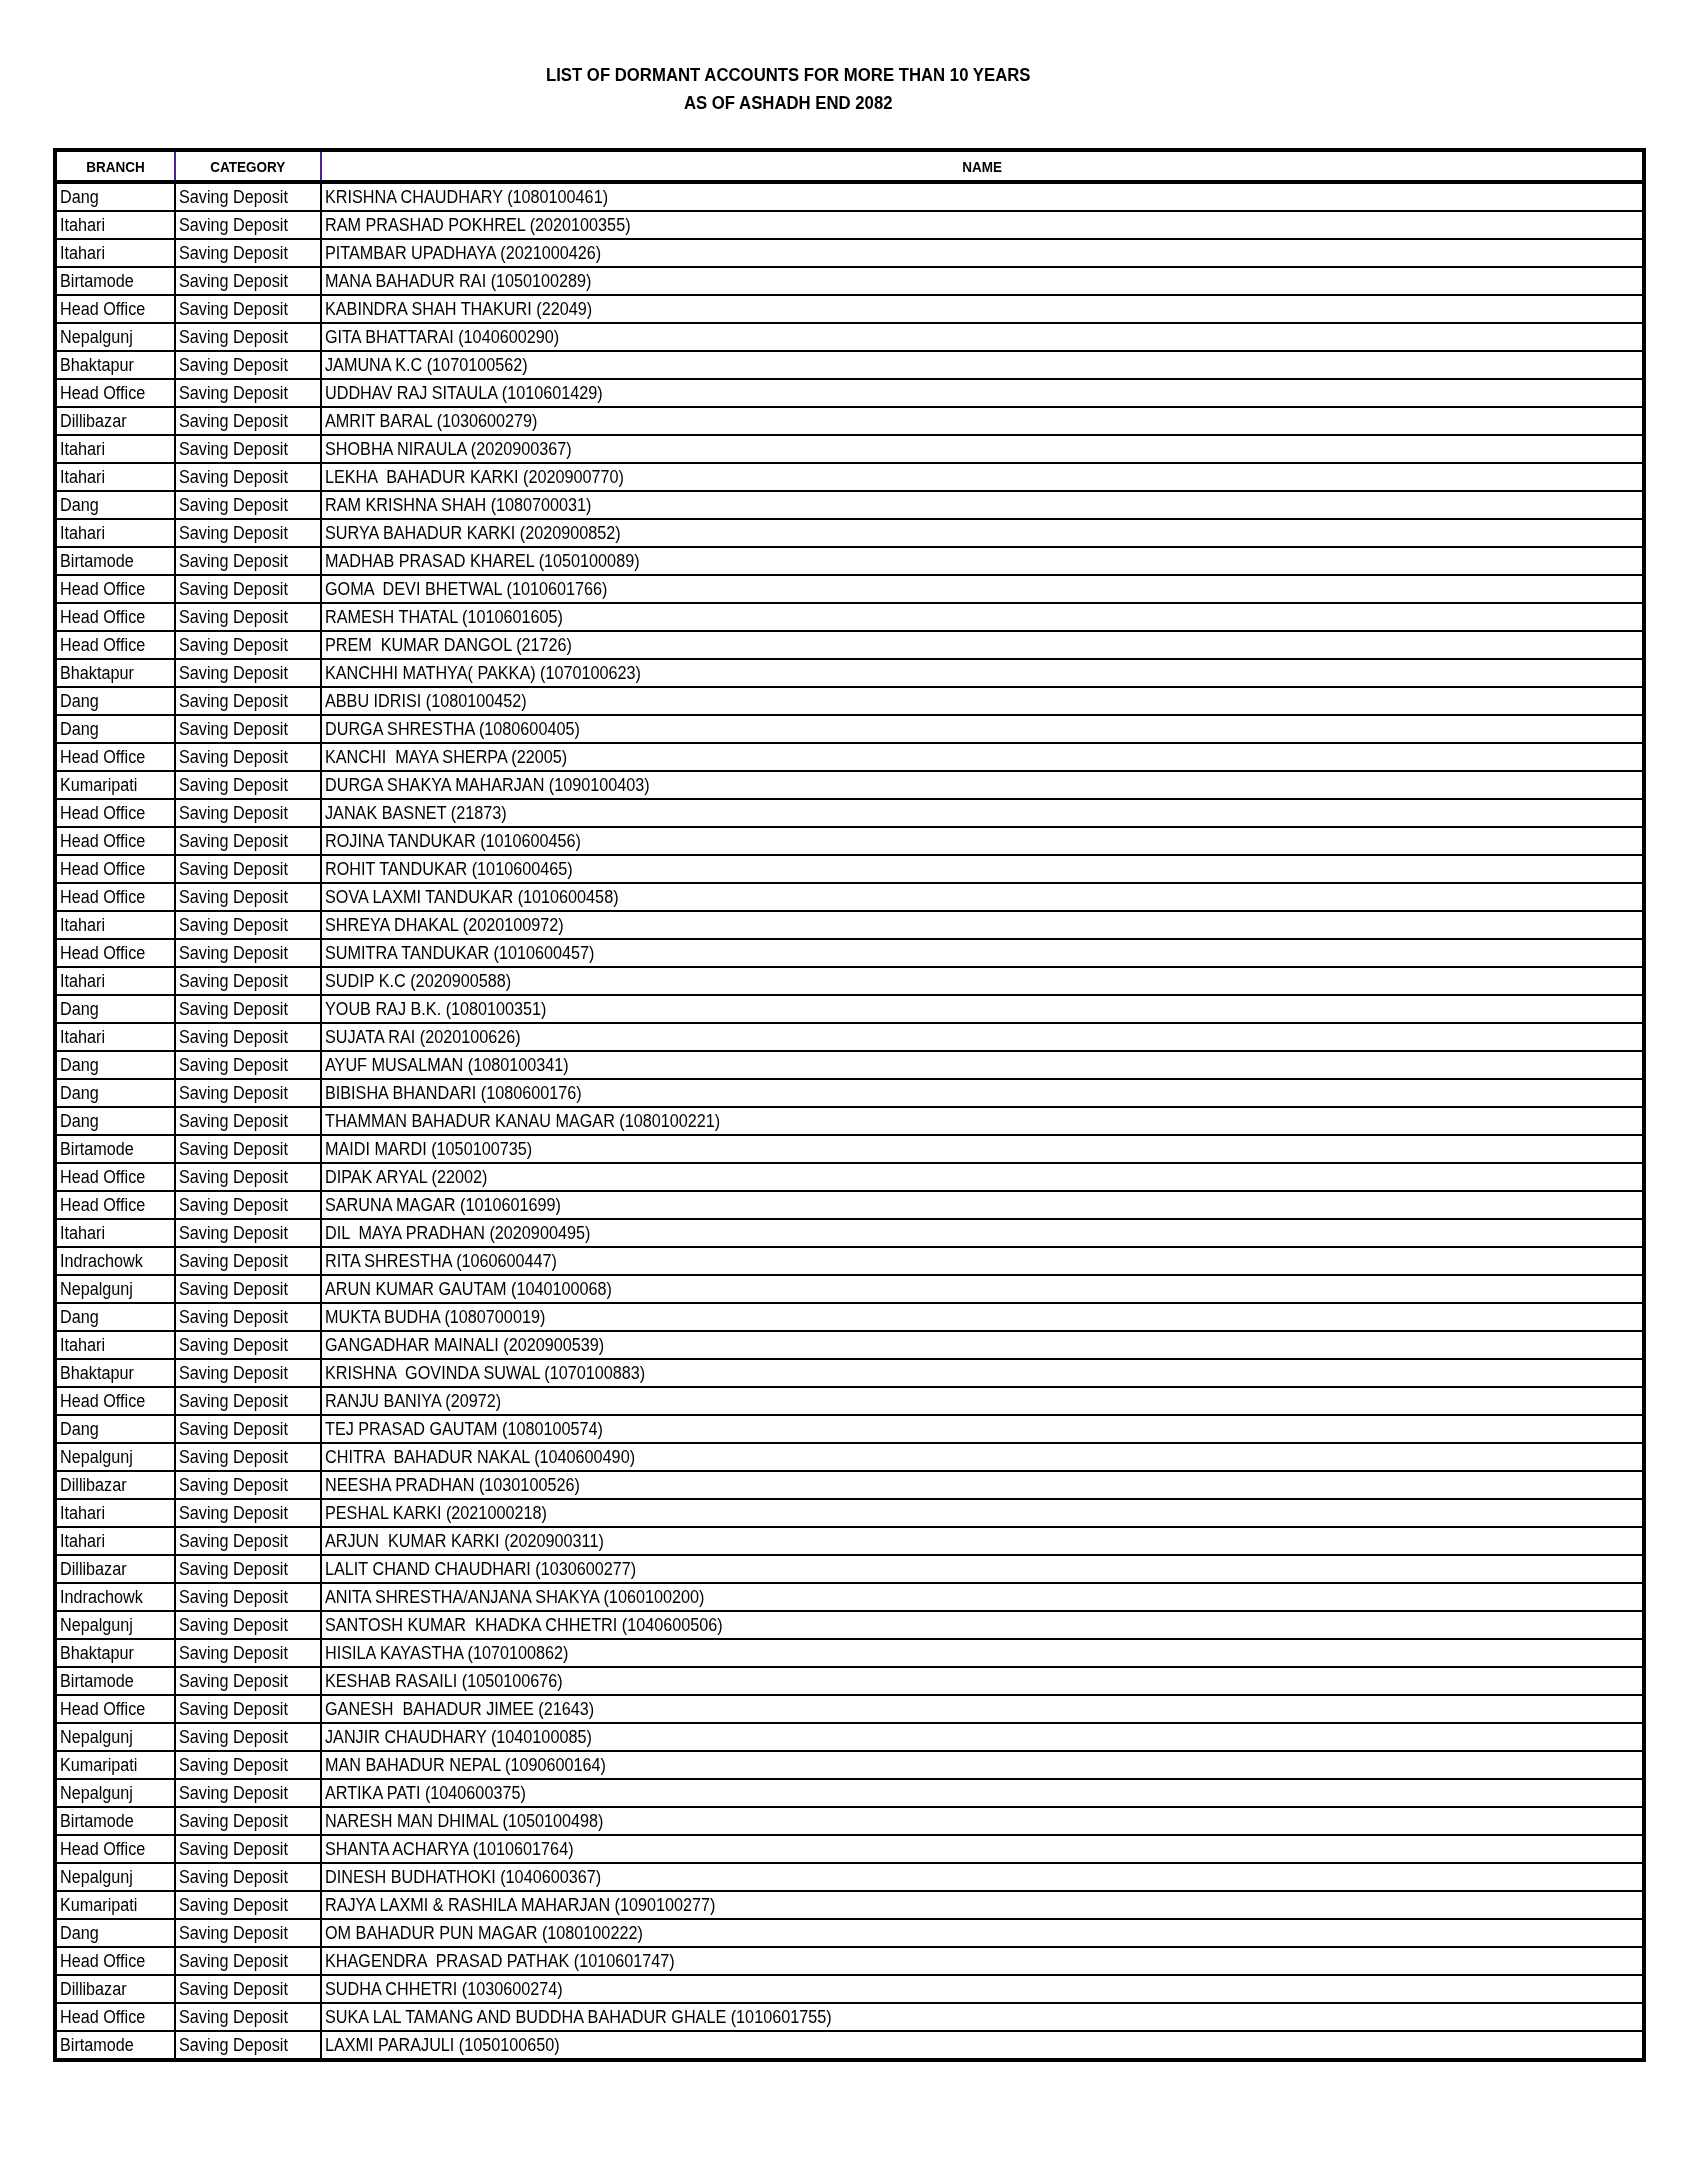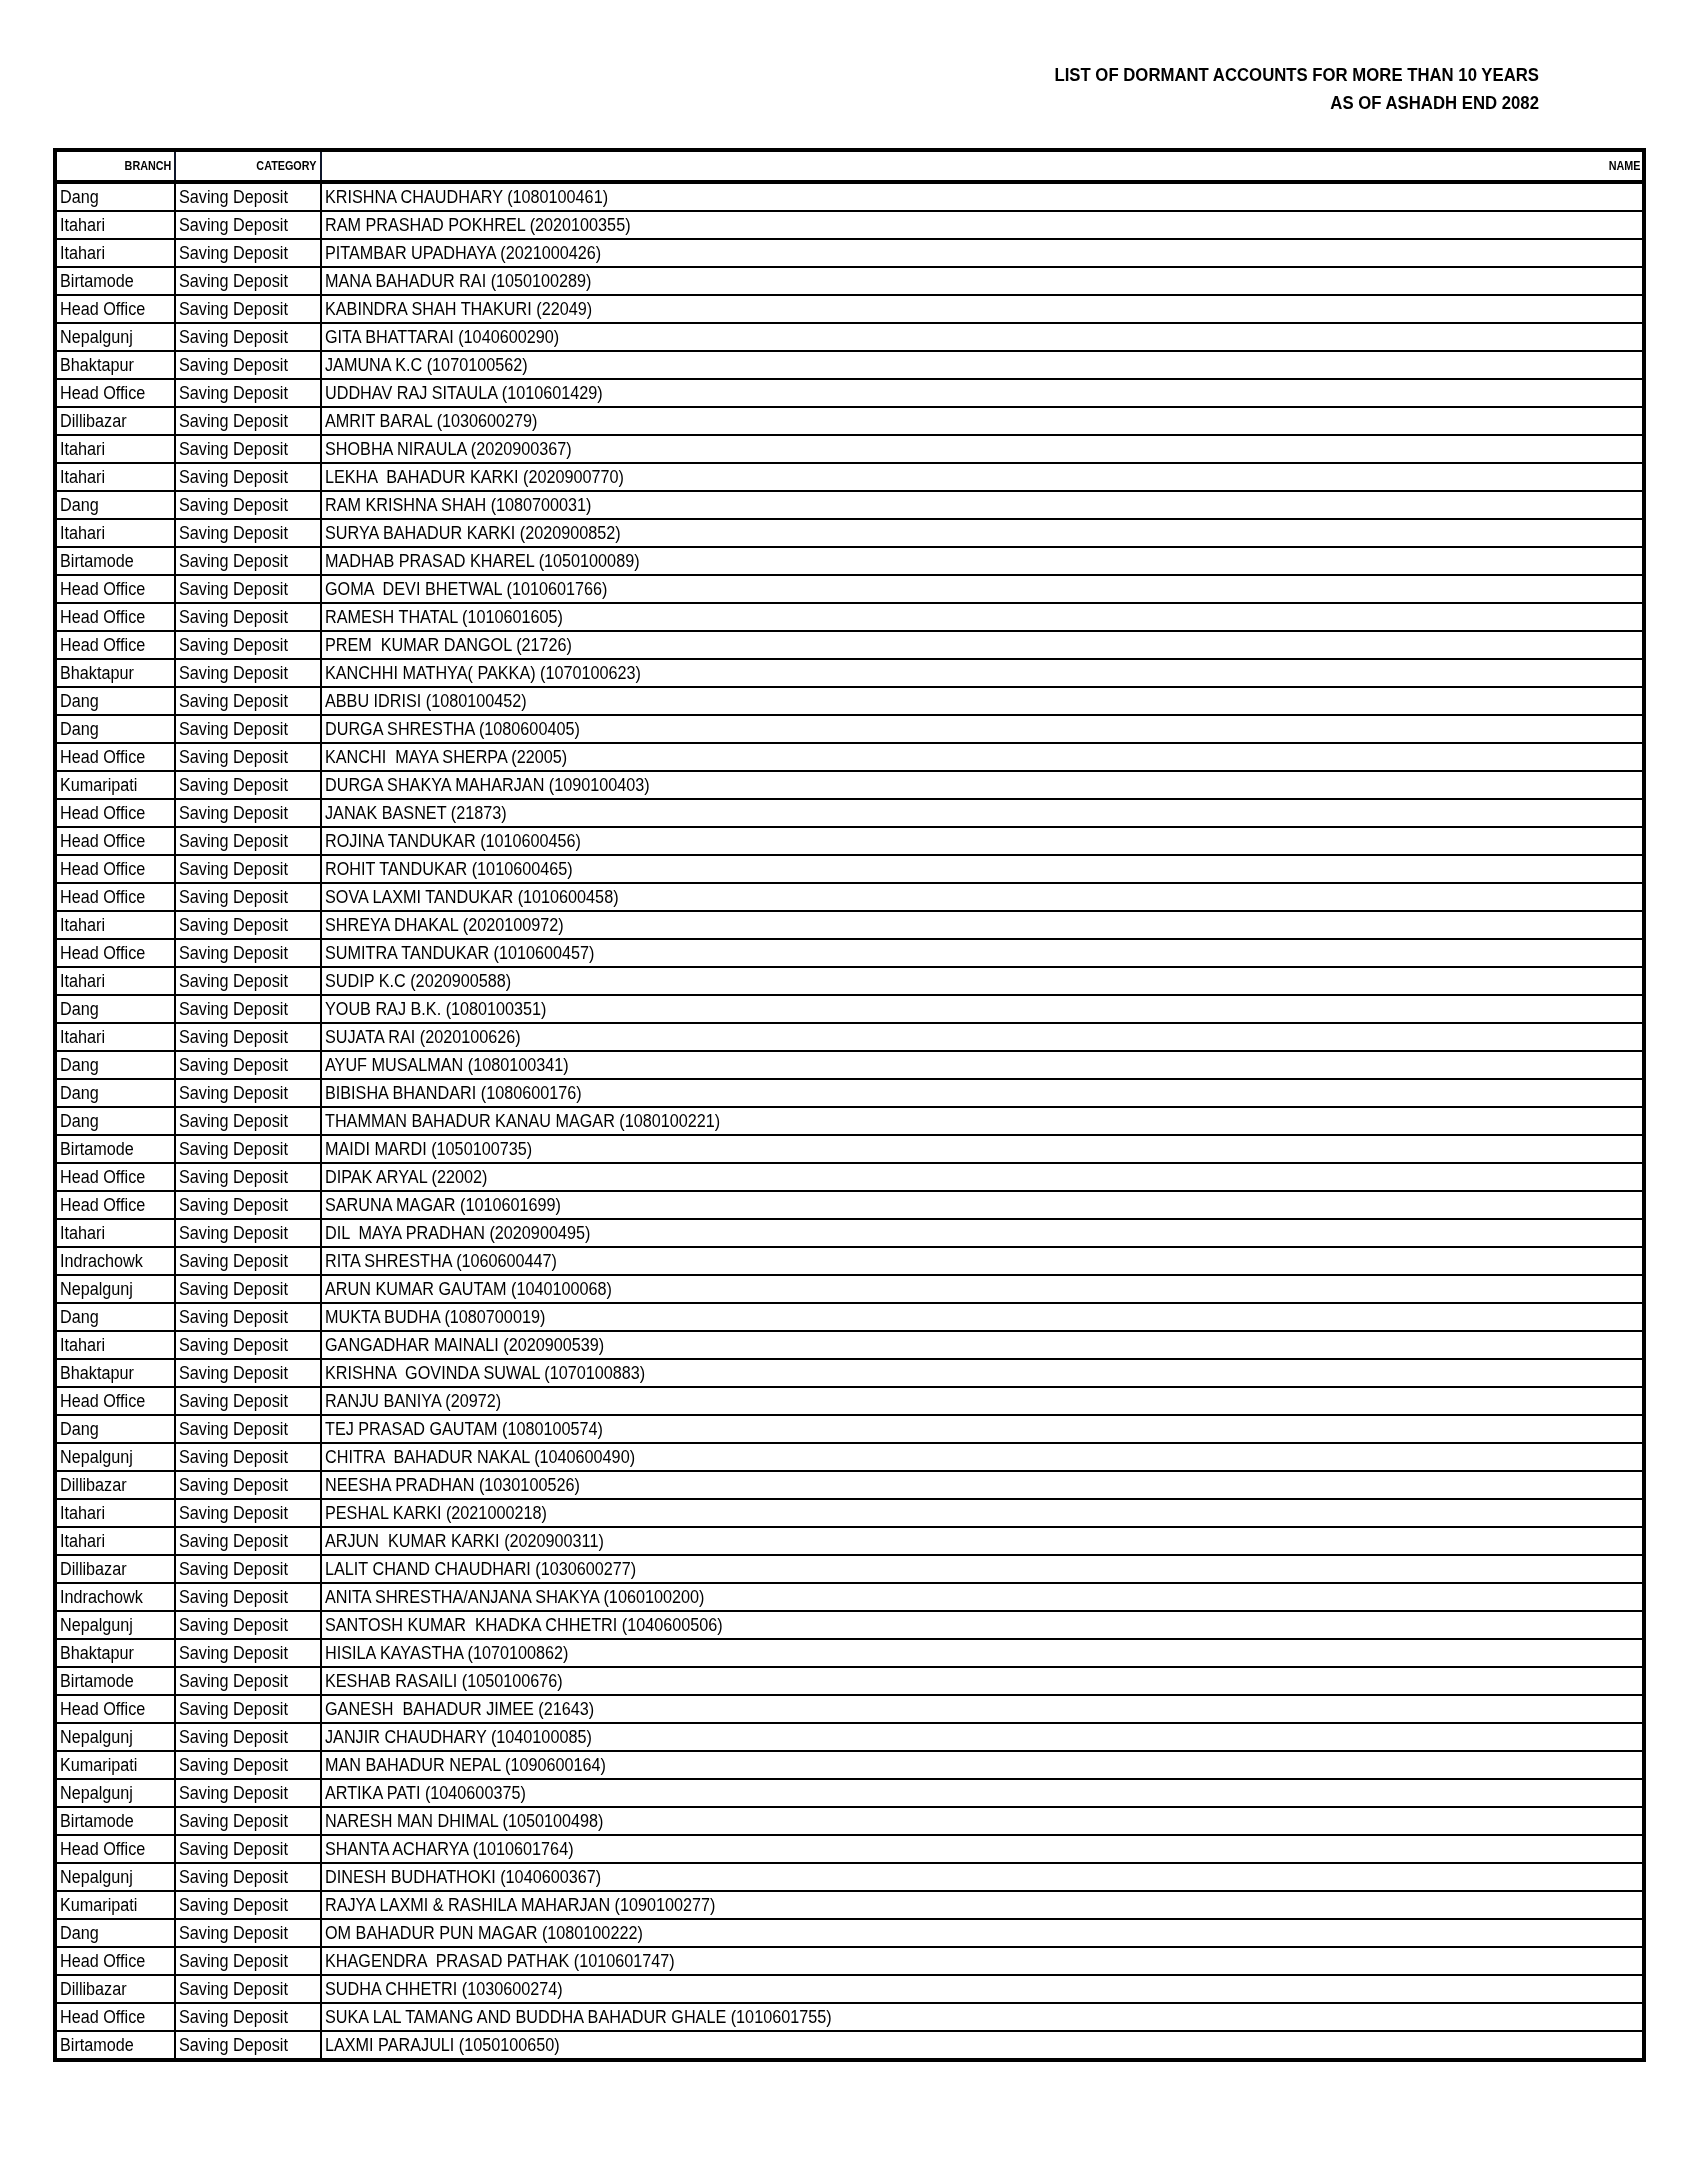--- a/index.html
+++ b/index.html
@@ -2,39 +2,38 @@
 <html style="font-size:10.6px"><head>
 <meta charset="utf-8">
 <style>
   html, body { margin: 0; padding: 0; background: #ffffff; }
   body {
     width: 1687px; height: 2183px; position: relative; overflow: hidden;
     font-family: "Liberation Sans", "DejaVu Sans", sans-serif; color: #000;
   }
   .title-block {
     position: absolute; left: 0; width: 1551px; top: 61px;
-    text-align: right;
-    padding-left: 37px;
+    text-align: center;
   }
   .title-line {
     font-weight: bold; font-size: 18px; line-height: 28px;
     letter-spacing: 0px; transform: scaleX(0.93); transform-origin: 851px 0;
     padding-left: 16px;
   }
   table.ledger {
     position: absolute; left: 53px; top: 148px;
     width: 1593px; border-collapse: collapse;
     border: 4px solid #000; table-layout: fixed;
   }
   table.ledger col.c-branch { width: 120px; }
   table.ledger col.c-cat { width: 146px; }
   table.ledger col.c-name { width: auto; }
   table.ledger th {
-    height: 28.4px; font-weight: bold; font-size: 12px; text-align: right;
-    border-left: 2px solid #000; border-right: 2px solid #0f172a;
+    height: 28.4px; font-weight: bold; font-size: 15px; text-align: center;
+    border-left: 2px solid #000; border-right: 2px solid #4c1d95;
     border-bottom: 4px solid #000; padding: 0;
     transform-origin: center;
   }
   table.ledger td {
     height: 26px; font-size: 18px; padding: 0 0 0 2.6px;
     border: 2px solid #000; white-space: nowrap; overflow: hidden;
     line-height: 24px;
   }
   table.ledger td.name { white-space: pre; }
   .cond { display: inline-block; transform: scaleX(0.9); transform-origin: left center; }

